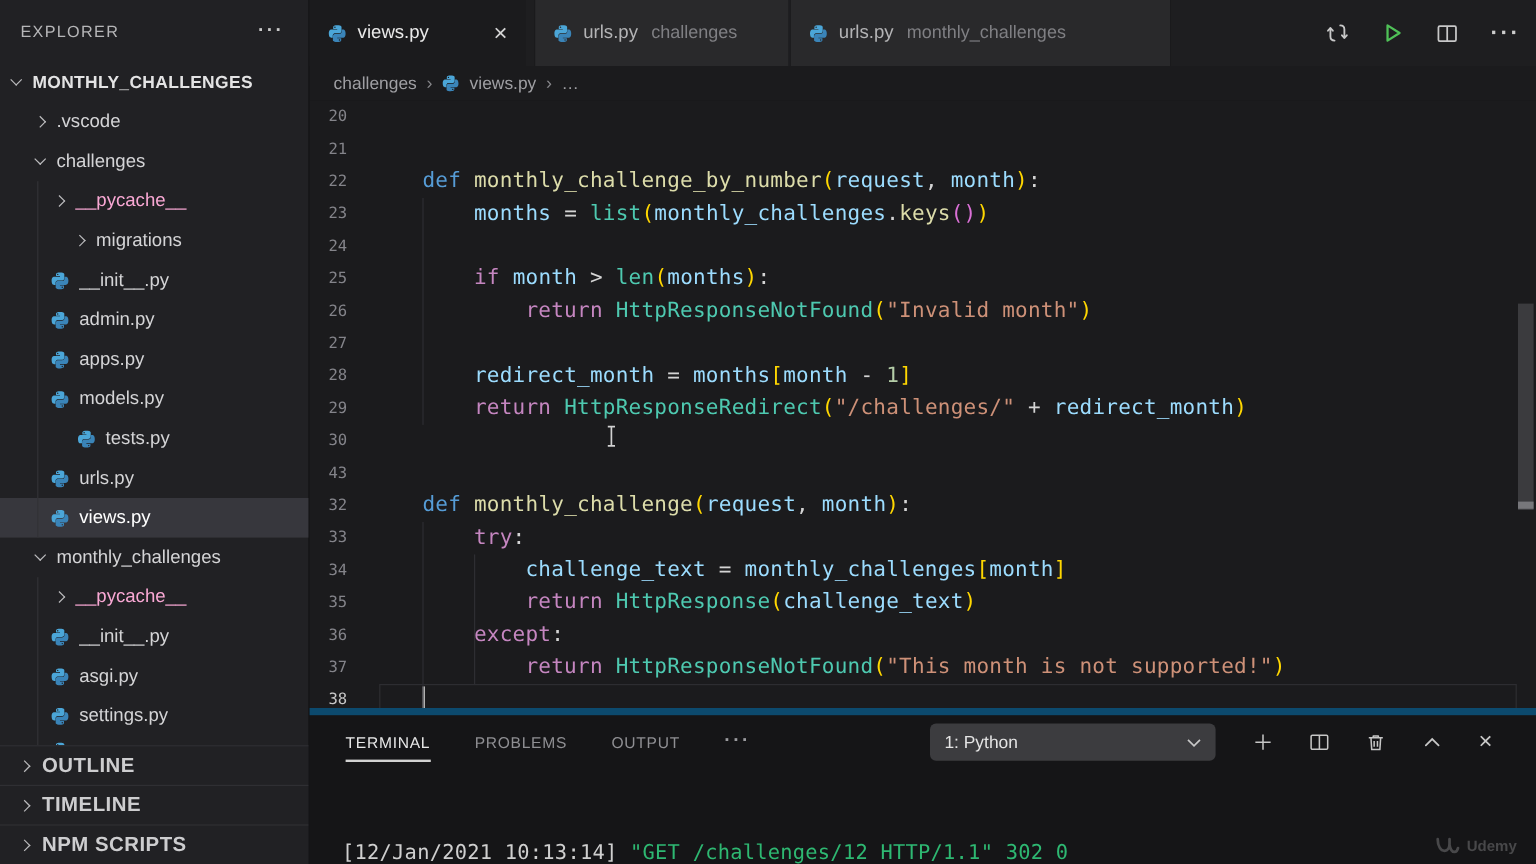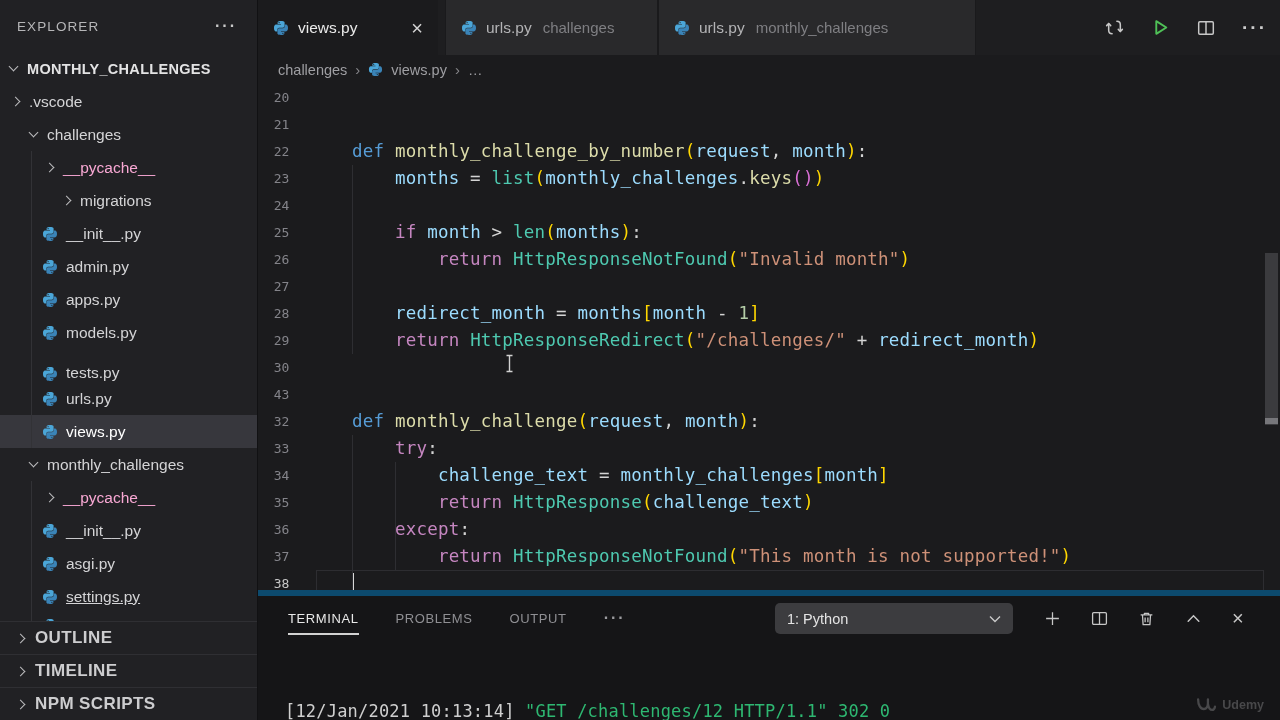--- a/index.html
+++ b/index.html
@@ -122,21 +122,21 @@
 <div class="sidebar">
   <div class="sb-header">
     <span>EXPLORER</span>
     <span class="sb-more">···</span>
   </div>
   <div id="tree">
       <div class="trow root" style="padding-left: 6px;">
         <span class="chev down"></span>
         <span class="tlabel">MONTHLY_CHALLENGES</span>
       </div>
-      <div class="trow" style="padding-left: 8px;">
+      <div class="trow" style="padding-left: 26px;">
         <span class="chev"></span>
         <span class="tlabel">.vscode</span>
       </div>
       <div class="trow" style="padding-left: 26px;">
         <span class="chev down"></span>
         <span class="tlabel">challenges</span>
       </div>
       <div class="trow dim" style="padding-left: 42px;">
         <span class="chev"></span>
         <span class="tlabel">__pycache__</span>
@@ -174,21 +174,21 @@
       </div>
       <div class="trow" style="padding-left: 42px; text-align: center;">
         <span class="pyicon">
           <svg width="100%" height="100%" viewBox="0 0 32 32">
             <path fill="#4ba6d8" d="M15.9 2c-7 0-6.6 3-6.6 3v3.2h6.7v1H6.7S2 8.7 2 15.9c0 7.2 4.1 7 4.1 7h2.5v-3.3s-.1-4.1 4-4.1h6.7s3.9.1 3.9-3.8V5.1S23.9 2 15.9 2zm-3.7 2.1a1.2 1.2 0 1 1 0 2.4 1.2 1.2 0 0 1 0-2.4z"></path>
             <path fill="#3a84b8" d="M16.1 30c7 0 6.6-3 6.6-3v-3.2H16v-1h9.3s4.7.5 4.7-6.7c0-7.2-4.1-7-4.1-7h-2.5v3.3s.1 4.1-4 4.1h-6.7s-3.9-.1-3.9 3.8v6.4S8.1 30 16.1 30zm3.7-2.1a1.2 1.2 0 1 1 0-2.4 1.2 1.2 0 0 1 0 2.4z"></path>
           </svg>
         </span>
         <span class="tlabel">models.py</span>
       </div>
-      <div class="trow" style="padding-left: 42px; align-items: flex-end;">
+      <div class="trow" style="padding-left: 64px;">
         <span class="pyicon">
           <svg width="100%" height="100%" viewBox="0 0 32 32">
             <path fill="#4ba6d8" d="M15.9 2c-7 0-6.6 3-6.6 3v3.2h6.7v1H6.7S2 8.7 2 15.9c0 7.2 4.1 7 4.1 7h2.5v-3.3s-.1-4.1 4-4.1h6.7s3.9.1 3.9-3.8V5.1S23.9 2 15.9 2zm-3.7 2.1a1.2 1.2 0 1 1 0 2.4 1.2 1.2 0 0 1 0-2.4z"></path>
             <path fill="#3a84b8" d="M16.1 30c7 0 6.6-3 6.6-3v-3.2H16v-1h9.3s4.7.5 4.7-6.7c0-7.2-4.1-7-4.1-7h-2.5v3.3s.1 4.1-4 4.1h-6.7s-3.9-.1-3.9 3.8v6.4S8.1 30 16.1 30zm3.7-2.1a1.2 1.2 0 1 1 0-2.4 1.2 1.2 0 0 1 0 2.4z"></path>
           </svg>
         </span>
         <span class="tlabel">tests.py</span>
       </div>
       <div class="trow" style="padding-left: 42px;">
         <span class="pyicon">
@@ -227,21 +227,21 @@
       </div>
       <div class="trow" style="padding-left: 42px;">
         <span class="pyicon">
           <svg width="100%" height="100%" viewBox="0 0 32 32">
             <path fill="#4ba6d8" d="M15.9 2c-7 0-6.6 3-6.6 3v3.2h6.7v1H6.7S2 8.7 2 15.9c0 7.2 4.1 7 4.1 7h2.5v-3.3s-.1-4.1 4-4.1h6.7s3.9.1 3.9-3.8V5.1S23.9 2 15.9 2zm-3.7 2.1a1.2 1.2 0 1 1 0 2.4 1.2 1.2 0 0 1 0-2.4z"></path>
             <path fill="#3a84b8" d="M16.1 30c7 0 6.6-3 6.6-3v-3.2H16v-1h9.3s4.7.5 4.7-6.7c0-7.2-4.1-7-4.1-7h-2.5v3.3s.1 4.1-4 4.1h-6.7s-3.9-.1-3.9 3.8v6.4S8.1 30 16.1 30zm3.7-2.1a1.2 1.2 0 1 1 0-2.4 1.2 1.2 0 0 1 0 2.4z"></path>
           </svg>
         </span>
         <span class="tlabel">asgi.py</span>
       </div>
-      <div class="trow" style="padding-left: 42px; text-decoration: underline;">
+      <div class="trow" style="padding-left: 42px;">
         <span class="pyicon">
           <svg width="100%" height="100%" viewBox="0 0 32 32">
             <path fill="#4ba6d8" d="M15.9 2c-7 0-6.6 3-6.6 3v3.2h6.7v1H6.7S2 8.7 2 15.9c0 7.2 4.1 7 4.1 7h2.5v-3.3s-.1-4.1 4-4.1h6.7s3.9.1 3.9-3.8V5.1S23.9 2 15.9 2zm-3.7 2.1a1.2 1.2 0 1 1 0 2.4 1.2 1.2 0 0 1 0-2.4z"></path>
             <path fill="#3a84b8" d="M16.1 30c7 0 6.6-3 6.6-3v-3.2H16v-1h9.3s4.7.5 4.7-6.7c0-7.2-4.1-7-4.1-7h-2.5v3.3s.1 4.1-4 4.1h-6.7s-3.9-.1-3.9 3.8v6.4S8.1 30 16.1 30zm3.7-2.1a1.2 1.2 0 1 1 0-2.4 1.2 1.2 0 0 1 0 2.4z"></path>
           </svg>
         </span>
         <span class="tlabel">settings.py</span>
       </div>
       <div class="trow" style="padding-left: 42px;">
         <span class="pyicon" style="margin-top: -8px;">

